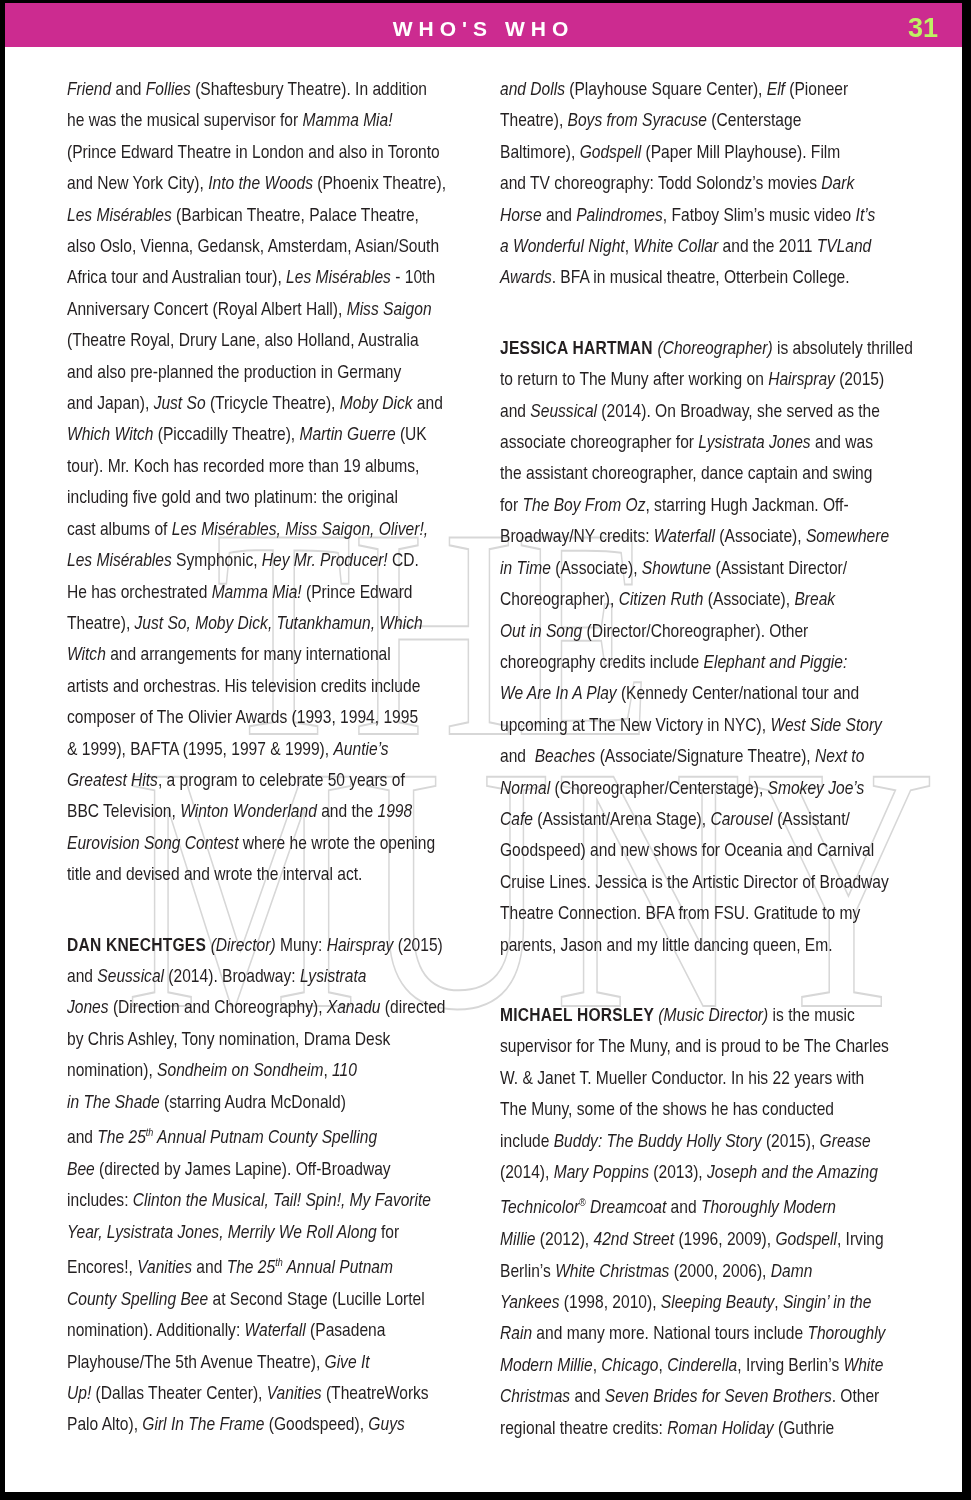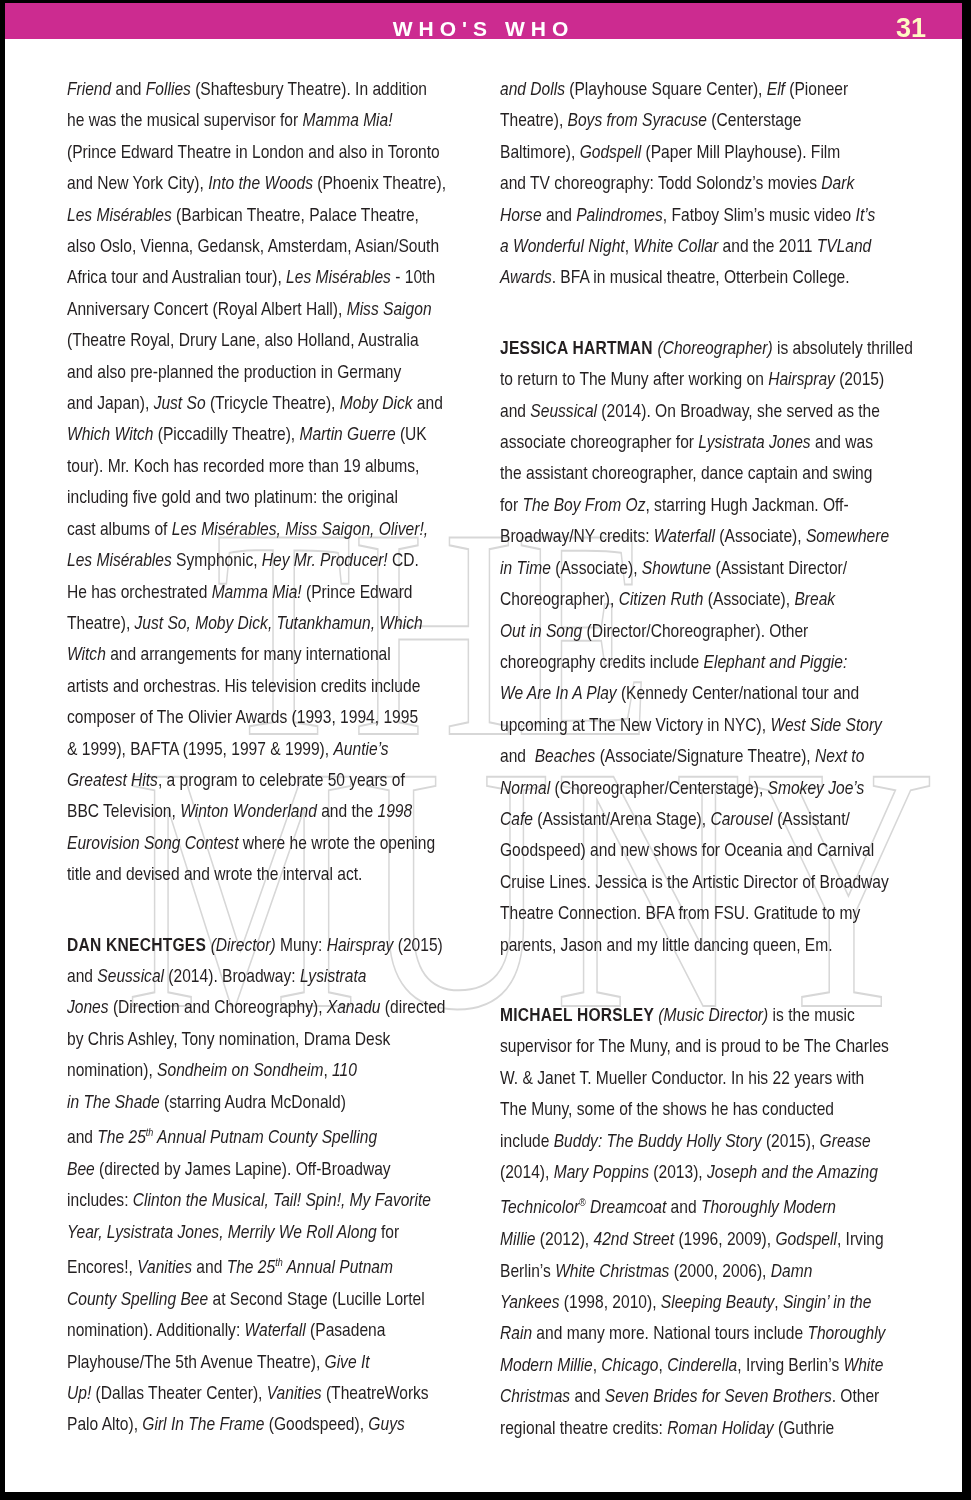--- a/index.html
+++ b/index.html
@@ -10,36 +10,36 @@
   }
   #page {
     position: absolute;
     left: 5px; top: 3px; right: 9px; bottom: 8px;
     background: #ffffff;
     overflow: hidden;
   }
   .header-bar {
     position: absolute;
     top: 0; left: 0; right: 0;
-    height: 36px;
+    height: 44px;
     background: #cc2b90;
   }
   .header-title {
     position: absolute;
     left: 0; right: 0; top: 14px;
     text-align: center;
     color: #ffffff;
     font-weight: bold;
     font-size: 21px;
     letter-spacing: 6px;
   }
   .page-number {
     position: absolute;
-    right: 36px; top: 10px;
-    color: #fef9c3;
+    right: 24px; top: 10px;
+    color: #bef264;
     font-weight: bold;
     font-size: 27px;
   }
   .watermark {
     position: absolute;
     left: 0; top: 0; right: 0; bottom: 0;
     pointer-events: none;
     z-index: 0;
     text-align: center;
   }

